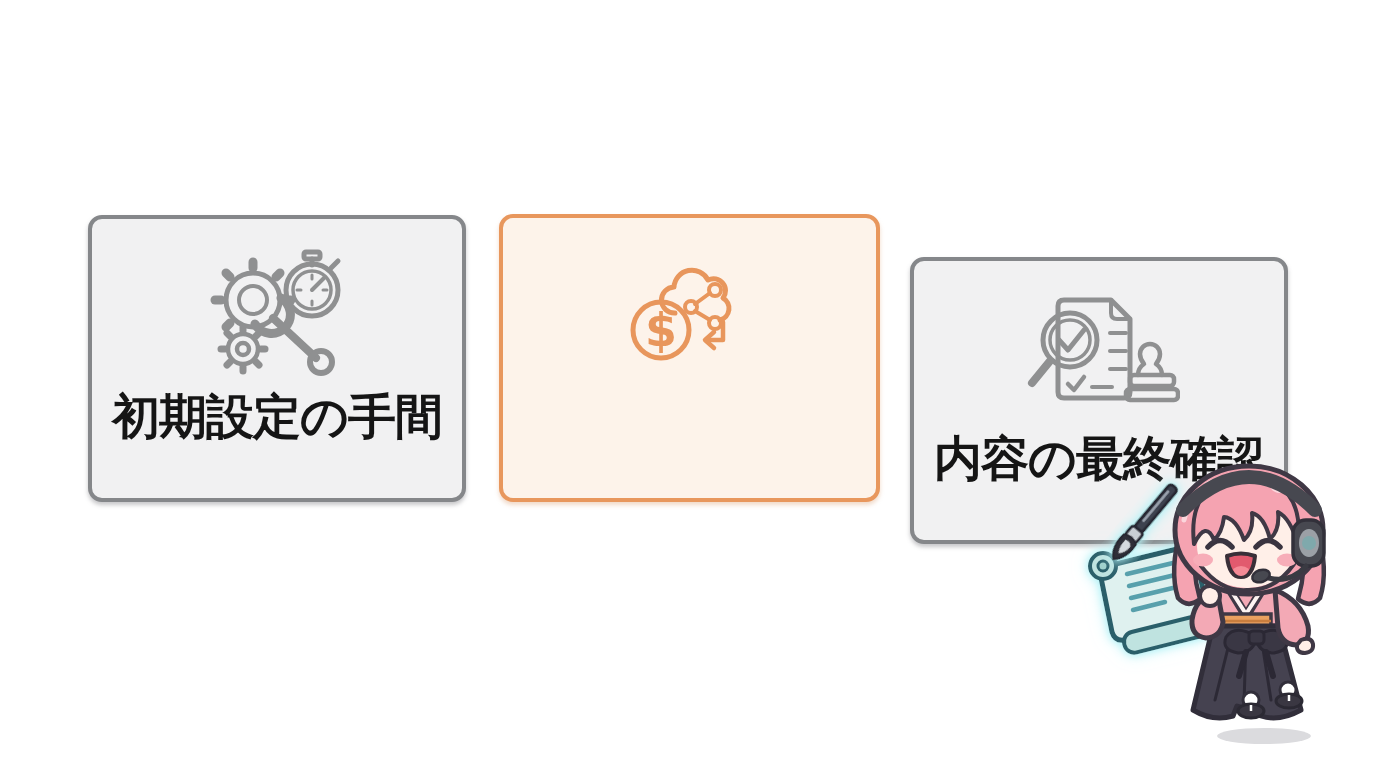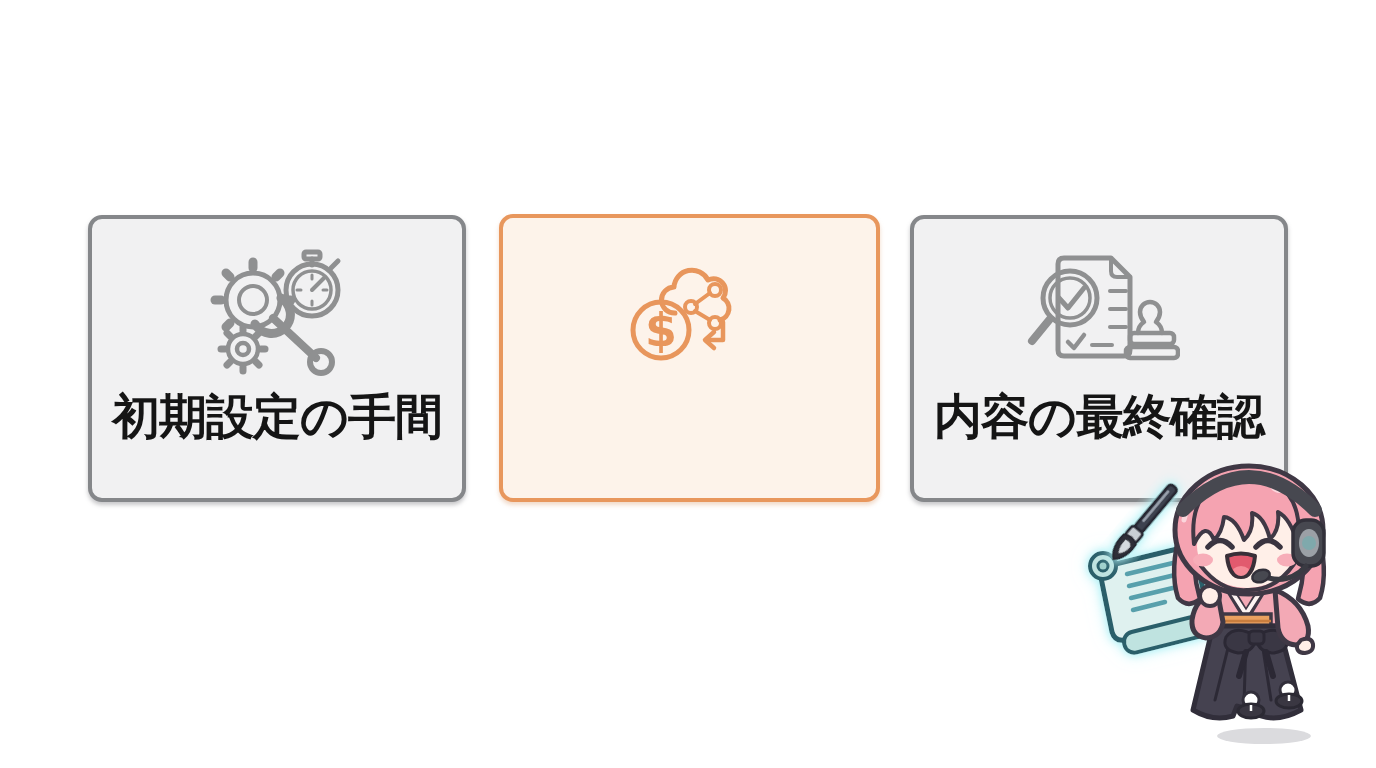--- a/index.html
+++ b/index.html
@@ -16,21 +16,21 @@
   .card.gray {
     border-color:#85878a; background:#f1f1f2;
     box-shadow:0 3px 4px rgba(95,95,100,0.35);
   }
   .card.orange {
     border-color:#e8975d; background:#fdf3ea;
     box-shadow:0 3px 4px rgba(216,150,100,0.35);
   }
   .card-1 { left:88px; }
   .card-2 { left:499px; top:214px; width:381px; height:288px; }
-  .card-3 { left:910px; }
+  .card-3 { left:910px;margin-top:42px; }
   .icon-wrap {
     height:134px; margin-top:26px;
     display:flex; align-items:center; justify-content:center;
   }
   .card-title {
     margin-top:12px; font-size:48px; font-weight:bold; color:#151515;
     letter-spacing:-1px; white-space:nowrap; line-height:1.1;
   }
   .mascot-wrap { position:absolute; left:1063px; top:448px; width:306px; height:322px; }
 </style>

